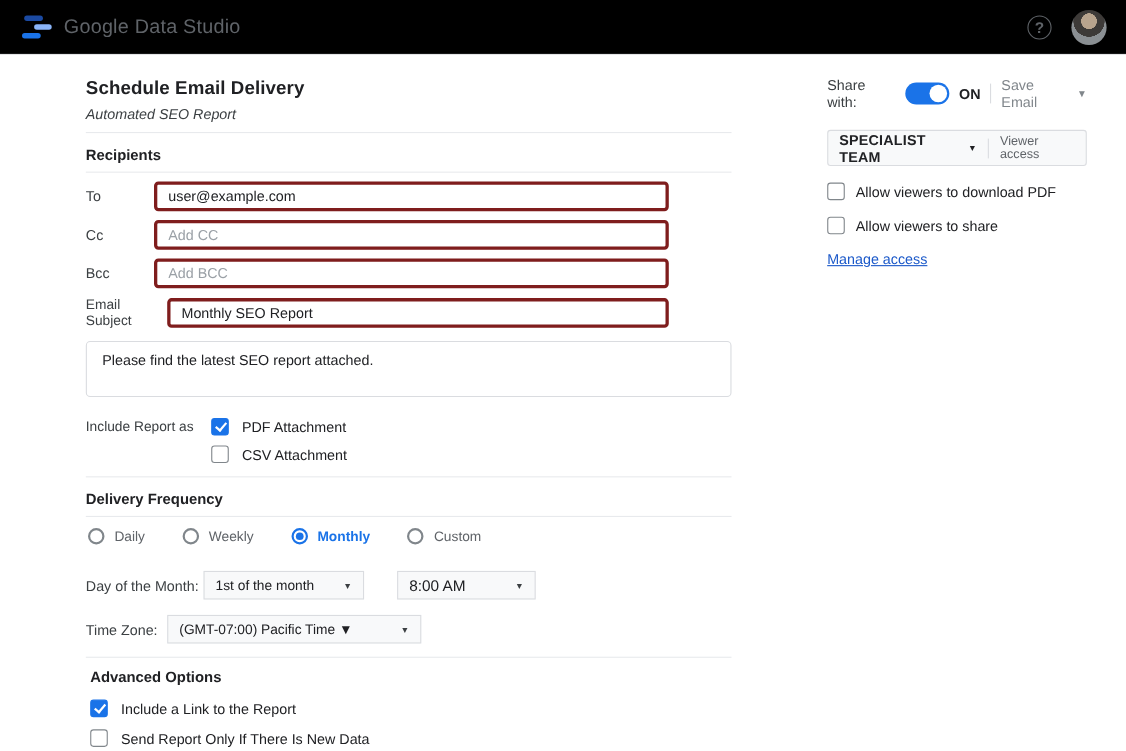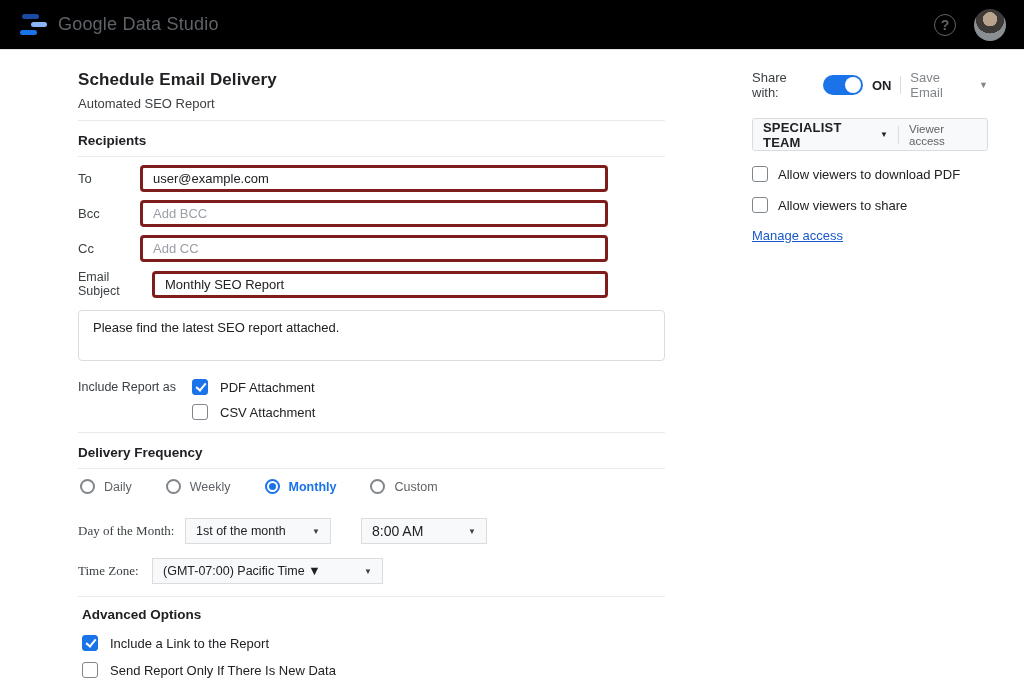--- a/index.html
+++ b/index.html
@@ -17,21 +17,21 @@
   .topbar-right { margin-left:auto; display:flex; align-items:center; gap:18px; }
   .help-icon { width:22px; height:22px; border:1.6px solid #5f6368; border-radius:50%; color:#5f6368; font-size:14px; font-weight:700; display:flex; align-items:center; justify-content:center; cursor:pointer; }
   .avatar { width:32px; height:32px; border-radius:50%; background:radial-gradient(circle at 50% 32%, #b8a48e 0 26%, #3d3a38 27% 52%, #8a8f93 53% 100%); overflow:hidden; cursor:pointer; }
 
   
   .content { display:flex;gap:12px; }
   .left-col { width:587px; margin:14px 0 0 78px; }
   .right-col { width:236px; margin:20px 0 0 75px; }
 
   h1.page-title { font-size:17px; font-weight:700; letter-spacing:.1px; margin-top:6px; }
-  .subtitle { font-size:13px; color:#3c4043; margin-top:6px; padding-bottom:9px; }
+  .subtitle { font-size:13px; color:#3c4043; margin-top:6px; padding-bottom:9px;font-style:italic; }
   .divider { border-bottom:1px solid #e8eaed; }
   .section-title { font-size:13.5px; font-weight:600; padding:12px 0 8px 0; }
 
   
   .frow { display:flex; align-items:center; margin-top:8px; }
   .flabel { width:62px; font-size:13px; color:#3c4043; flex:none; }
   .flabel-wide { width:74px; font-size:12.5px; color:#3c4043; flex:none; }
   .tinput { height:27px; border:3px solid #7f1d1d; border-radius:4px; font-size:13px; padding:0 10px; color:#202124; background:#fff; font-family:"Liberation Sans",sans-serif; outline:none; }
   .tinput::placeholder { color:#9aa0a6; }
   .w468 { width:468px; } .w456 { width:456px; }
@@ -54,21 +54,21 @@
   .rdot { width:15px; height:15px; border:2px solid #80868b; border-radius:50%; flex:none; position:relative; }
   .radio.selected .rdot { border-color:#1a73e8; }
   .radio.selected .rdot::after { content:""; position:absolute; inset:2px; background:#1a73e8; border-radius:50%; }
   .radio-label { font-size:12.5px; color:#5f6368; }
   .radio.selected .radio-label { color:#1a73e8; font-weight:700; }
 
   
   .sel { display:flex; align-items:center; justify-content:space-between; border:1px solid #dadce0; border-radius:0; background:#f8f9fa; height:26px; padding:0 10px; font-size:12.5px; cursor:pointer; }
   .sel .arr { font-size:8px; color:#3c4043; margin-left:10px; }
   .drow { display:flex; align-items:center; margin-top:12px; }
-  .dlabel { font-size:13px; color:#3c4043; font-weight:500;font-family:Liberation Serif, serif; }
+  .dlabel { font-size:13px; color:#3c4043; font-weight:500; }
 
   
   .adv-title { font-size:13.5px; font-weight:600; padding:10px 0 2px 4px; }
   .adv-row { display:flex; align-items:center; gap:12px; margin-top:11px; padding-left:4px; }
 
   
   .share-row { display:flex; align-items:center; gap:9px; }
   .share-label { font-size:13px; color:#3c4043; }
   .toggle { width:40px; height:20px; background:#1a73e8; border-radius:10px; position:relative; cursor:pointer; flex:none; }
   .toggle .knob { position:absolute; right:2px; top:2px; width:16px; height:16px; background:#fff; border-radius:50%; }
@@ -110,26 +110,26 @@
       <div class="divider"></div>
 
       <div class="section-title">Recipients</div>
       <div class="divider"></div>
 
       <div class="frow">
         <div class="flabel">To</div>
         <input class="tinput w468" value="user@example.com" style="">
       </div>
       <div class="frow">
+        <div class="flabel">Cc</div>
+        <input class="tinput w468" placeholder="Add CC" style="">
+      </div>
+      <div class="frow">
         <div class="flabel">Bcc</div>
         <input class="tinput w468" placeholder="Add BCC" style="">
-      </div>
-      <div class="frow">
-        <div class="flabel">Cc</div>
-        <input class="tinput w468" placeholder="Add CC" style="">
       </div>
       <div class="frow">
         <div class="flabel-wide">Email Subject</div>
         <input class="tinput w456" value="Monthly SEO Report" style="">
       </div>
 
       <textarea class="message-box" style="">Please find the latest SEO report attached.</textarea>
 
       <div class="include-row">
         <div class="include-label">Include Report as</div>

